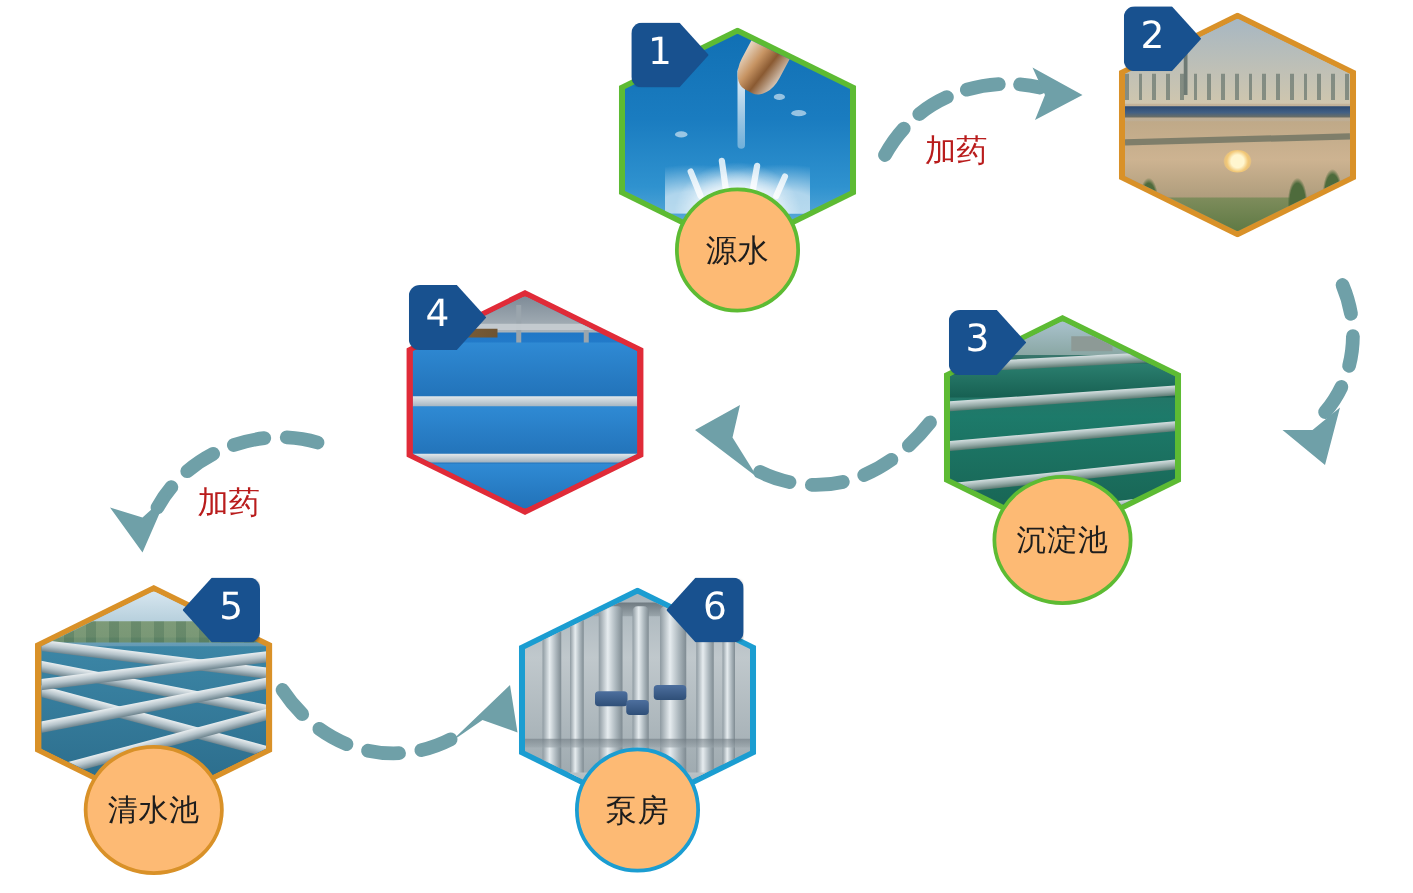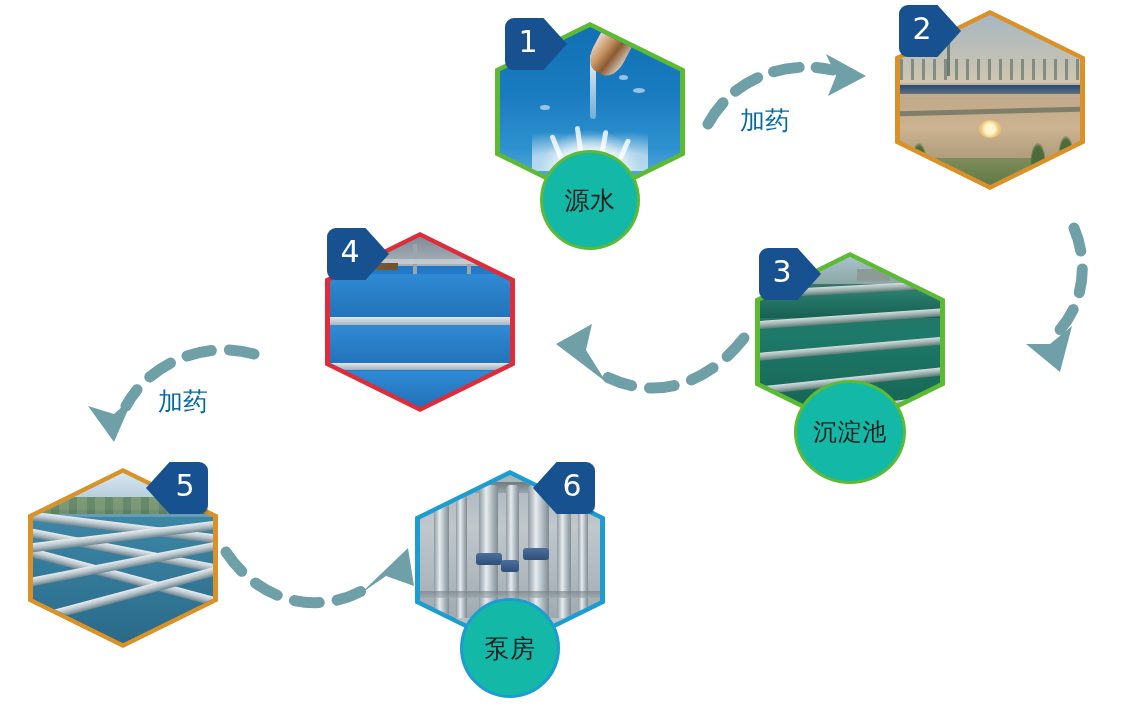--- a/index.html
+++ b/index.html
@@ -57,36 +57,36 @@
     border-radius: 0 9px 9px 0;
     clip-path: polygon(0 50%, 38% 0, 100% 0, 100% 100%, 38% 100%);
     padding-left: 16px;
   }
 
   
   .cap {
     position: absolute;
     width: 100px; height: 100px;
     border-radius: 50%;
-    background: #14b8a6;
+    background: #fdba74;
     display: flex; align-items: center; justify-content: center;
     font-size: 25px; color: #1d1d1d;
     letter-spacing: .5px;
     z-index: 7;
     left: 45px; top: 128px;
     white-space: nowrap;
   }
   .cap.wide { width: 112px; height: 104px; left: 39px; font-size: 24px; }
 
   
   .arrow { position: absolute; z-index: 3; }
   .arrow svg { display: block; overflow: visible; }
   .alabel {
     position: absolute; z-index: 4;
-    font-size: 25px; color: #0369a1;
+    font-size: 25px; color: #b91c1c;
     white-space: nowrap;
   }
 
   
   
   .art-src { background: linear-gradient(180deg,#1170b4 0%,#1a7cc0 40%,#2f92cf 72%,#73b7dd 100%); }
   .art-src .drop-cup {
     position: absolute; left: 52%; top: -2%;
     width: 34px; height: 52px;
     background: linear-gradient(100deg,#efe6da 0%,#c79463 38%,#8a5a32 62%,#e7ddd2 100%);
@@ -332,20 +332,21 @@
           <div class="wall" style="top:30%; transform: rotate(7deg);"></div>
           <div class="wall" style="top:44%; transform: rotate(11deg);"></div>
           <div class="wall" style="top:60%; transform: rotate(15deg);"></div>
           <div class="wall" style="top:34%; transform: rotate(-7deg);"></div>
           <div class="wall" style="top:50%; transform: rotate(-11deg);"></div>
           <div class="wall" style="top:68%; transform: rotate(-15deg);"></div>
         </div>
       </div>
     </div>
     <div class="badge left" style="left:118px; top:-6px;">5</div>
+    <div class="cap wide" style="border:3px solid #d99128;">清水池</div>
   </div>
 
   <div class="node" style="left:415px; top:470px;">
     <div class="hex-wrap">
       <div class="hex-outer" style="background:#1b9dd1;"></div>
       <div class="hex-inner">
         <div class="hex-art art-pump">
           <div class="hbar" style="top:4%;"></div>
           <div class="pipe" style="left:8%;"></div>
           <div class="pipe" style="left:20%; width:11px;"></div>

